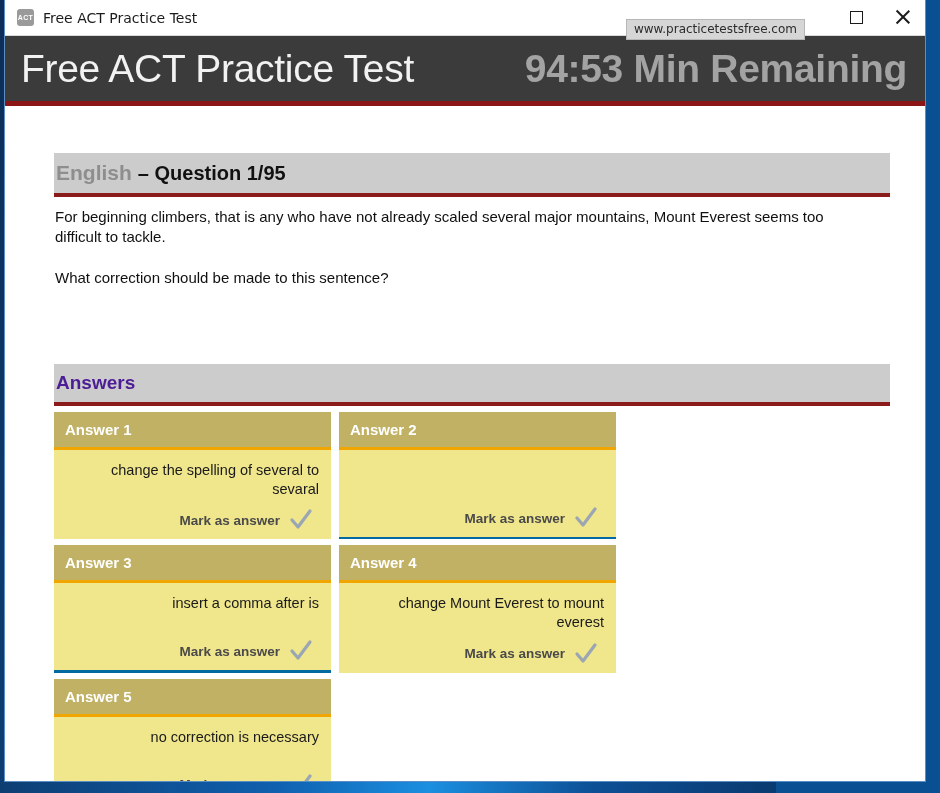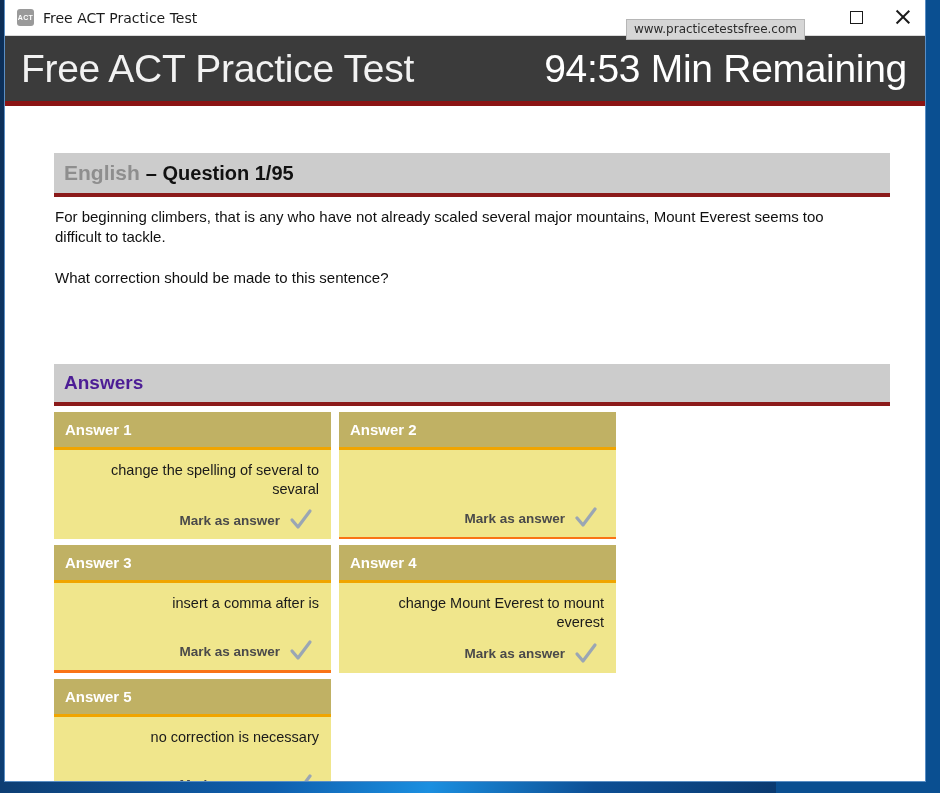--- a/index.html
+++ b/index.html
@@ -124,44 +124,44 @@
     font-size: 39px;
     color: #f2f2f2;
     font-family: "Liberation Sans", sans-serif;
     font-weight: normal;
     letter-spacing: -0.3px;
     white-space: nowrap;
   }
   #timer {
     margin-left: auto;
     font-size: 39px;
-    color: #ffffff;
-    font-family: "Liberation Sans", sans-serif;
-    font-weight: normal;
+    color: #a3a3a3;
+    font-family: "Liberation Sans", sans-serif;
+    font-weight: bold;
     letter-spacing: -0.3px;
     white-space: nowrap;
     padding-right: 4px;
   }
 
   
   #content {
     padding: 0;
     background: #ffffff;
     height: 672px;
     position: relative;
   }
 
   .section-bar {
     margin: 0 35px 0 49px;
     background: #cccccc;
     border-bottom: 4px solid #8b1a1a;
     height: 44px;
     display: flex;
     align-items: center;
-    padding-left: 10px;
+    padding-left: 2px;
     box-sizing: border-box;
   }
   #question-bar { margin-top: 47px; }
   #subject-label {
     font-size: 21px;
     color: #8e8e8e;
     font-weight: bold;
     font-family: "Liberation Sans", sans-serif;
   }
   #question-label {
@@ -196,21 +196,21 @@
 
   
   #answers-grid {
     margin: 6px 35px 0 49px;
     display: flex;
     flex-wrap: wrap;
     gap: 6px 8px;
   }
   .answer-card {
     width: 277px;
-    background: #f97316;
+    background: #0369a1;
     display: flex;
     flex-direction: column;
   }
   .answer-head {
     background: #c0b164;
     border-bottom: 3px solid #f0a500;
     height: 38px;
     display: flex;
     align-items: center;
     padding-left: 11px;

